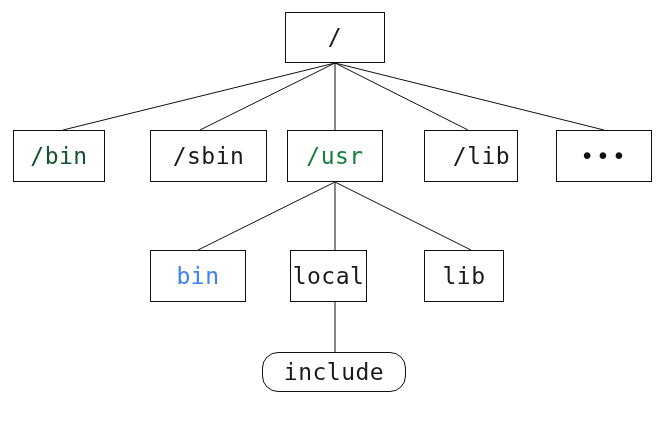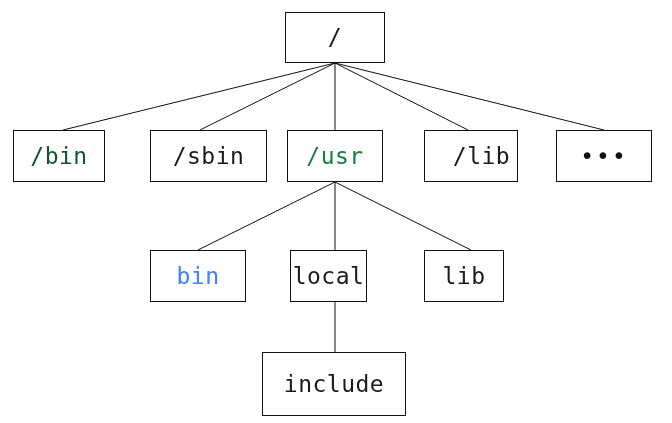--- a/index.html
+++ b/index.html
@@ -90,17 +90,17 @@
       </div>
       <div class="node-box" style="left: 150px; top: 250px; width: 96px; height: 52px; border-color: rgb(17, 17, 17);">
         <span class="node-label mono" style="color: #3b82f6;">bin</span>
       </div>
       <div class="node-box" style="left: 290px; top: 250px; width: 77px; height: 52px; border-color: rgb(17, 17, 17);">
         <span class="node-label mono" style="color: rgb(26, 26, 26);">local</span>
       </div>
       <div class="node-box" style="left: 424px; top: 250px; width: 80px; height: 52px; border-color: rgb(17, 17, 17);">
         <span class="node-label mono" style="color: rgb(26, 26, 26);">lib</span>
       </div>
-      <div class="node-box" style="left: 262px; top: 352px; width: 144px; height: 64px; border-color: rgb(17, 17, 17);">
+      <div class="node-box" style="left: 262px; top: 352px; width: 144px; height: 40px; border-color: rgb(17, 17, 17); border-radius: 16px;">
         <span class="node-label mono" style="color: rgb(26, 26, 26);">include</span>
       </div>
     </div>
 </div>
 
 </body></html>

